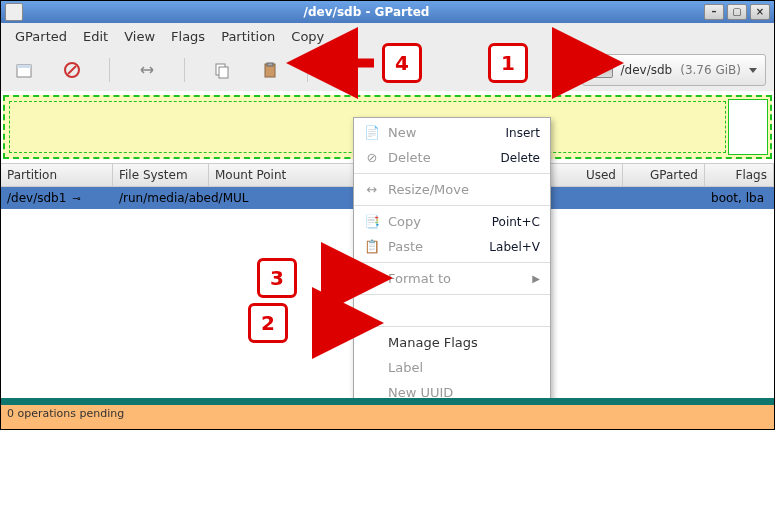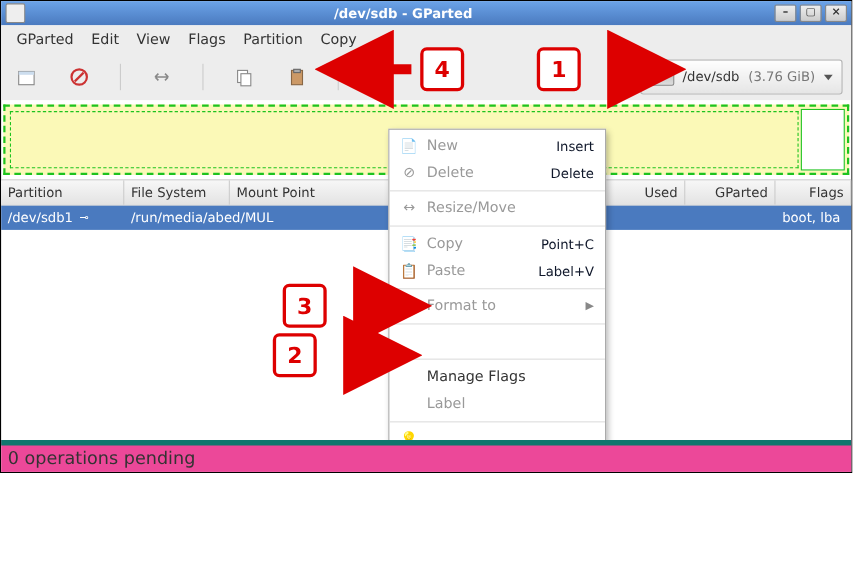--- a/index.html
+++ b/index.html
@@ -22,33 +22,33 @@
 .diskmap .free{position:absolute;right:2px;top:2px;bottom:2px;width:38px;background:#fff;border:1px solid #1ec31e}
 .hdr{display:flex;height:22px;background:linear-gradient(#f7f7f7,#e3e3e3);border-top:1px solid #ccc;border-bottom:1px solid #ccc;font-size:12px;align-items:center}
 .hdr > div{border-right:1px solid #ccc;height:100%;display:flex;align-items:center;padding:0 6px;box-sizing:border-box}
 .col-part{width:112px}
 .col-fs{width:96px}
 .col-mount{width:246px}
 .col-size{width:96px;justify-content:flex-end}
 .col-used{width:72px;justify-content:flex-end}
 .col-unused{width:82px;justify-content:flex-end}
 .col-flags{flex:1;justify-content:flex-end}
-.row{display:flex;height:22px;font-size:12px;align-items:flex-end;color:#ffffff;background:#4a7abf}
+.row{display:flex;height:22px;font-size:12px;align-items:flex-end;color:#000000;background:#4a7abf}
 .row > div{padding:0 6px;box-sizing:border-box;display:flex;align-items:center;height:100%}
 .fsswatch{width:12px;height:12px;background:#1ec31e;margin-right:8px;margin-left:-2px}
 .key-icon{margin-left:6px;font-size:10px}
 .context-menu{position:absolute;left:352px;top:116px;width:196px;background:#fff;border:1px solid #aaa;box-shadow:2px 3px 6px rgba(0,0,0,.3);padding:2px 0;font-size:13px}
 .cm-item{height:25px;display:flex;align-items:center;padding:0 10px;gap:8px}
 .cm-item.disabled{color:#999}
 .cm-item .ic{width:16px;height:16px;display:flex;align-items:center;justify-content:center;font-size:13px}
 .cm-item .lbl{flex:1}
 .cm-item .accel{font-size:12px;color:#0f172a}
 .cm-item .sub{color:#888;font-size:10px}
 .cm-sep{height:1px;background:#ddd;margin:3px 0}
-.statusbar{position:absolute;left:0;right:0;bottom:0;height:20px;background:#ec4899;font-size:16px;padding:2px 6px;border-top:5px solid #0f766e}
+.statusbar{position:absolute;left:0;right:0;bottom:0;height:20px;background:#fdba74;font-size:11px;padding:2px 6px;border-top:7px solid #0f766e}
 .callout{position:absolute;display:flex;align-items:center;pointer-events:none}
 .callout .num{width:34px;height:34px;border:3px solid #d00;border-radius:6px;background:#fff;display:flex;align-items:center;justify-content:center;font-size:20px;font-weight:bold;color:#d00}
 .callout svg{overflow:visible}
 </style>
 </head>
 <body>
 <div class="window">
 
 <div class="titlebar">
   <div class="ticon"></div>
@@ -186,20 +186,24 @@
       </div>
   <div class="cm-sep"></div>
   <div class="cm-item">
         <span class="ic"></span>
         <span class="lbl">Manage Flags</span>
       </div>
   <div class="cm-item disabled">
         <span class="ic"></span>
         <span class="lbl">Label</span>
       </div>
+  <div class="cm-item disabled">
+        <span class="ic"></span>
+        <span class="lbl">New UUID</span>
+      </div>
   <div class="cm-sep"></div>
   <div class="cm-item">
         <span class="ic">💡</span>
       </div>
 </div>
 
 <div class="callout" style="left:487px;top:42px">
   <div class="num">1</div>
   <svg width="80" height="34">
         <defs>

